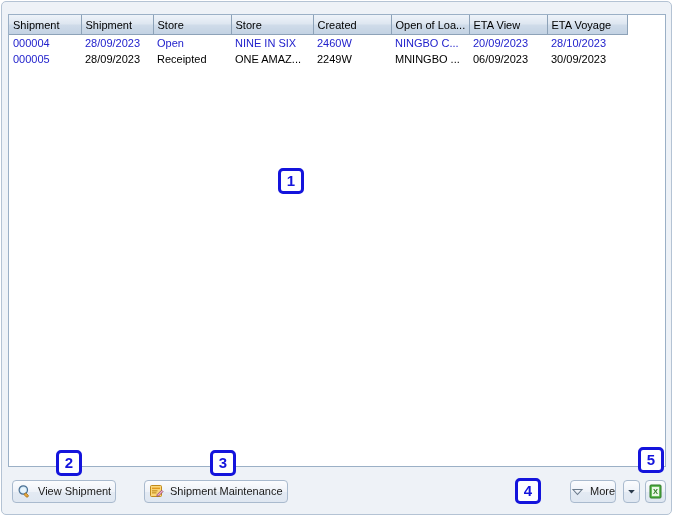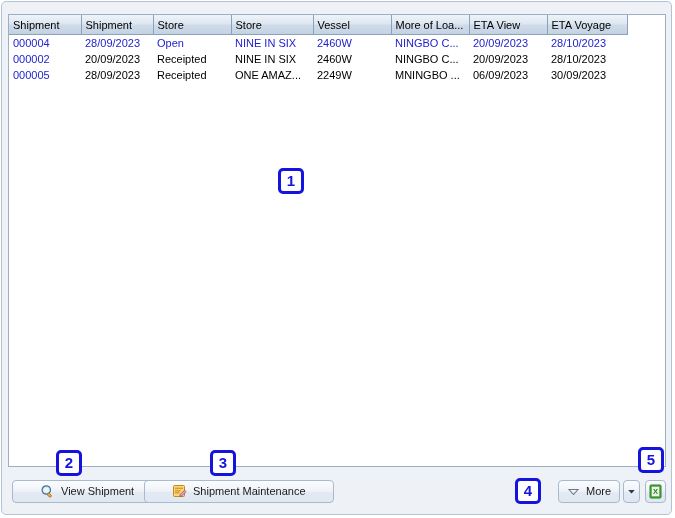--- a/index.html
+++ b/index.html
@@ -94,36 +94,36 @@
     width: 658px;
     height: 35px;
   }
 
   .btn {
     position: absolute;
     box-sizing: border-box;
     display: flex;
     align-items: center;
     height: 23px;
-    padding: 0 27px;
+    padding: 0 4px;
     background: linear-gradient(to bottom, #fbfcfe 0%, #eef2f8 50%, #e3eaf3 51%, #dfe7f1 100%);
     border: 1px solid #a9bace;
     border-radius: 4px;
     font-size: 11px;
     color: #1a1a1a;
     white-space: nowrap;
     cursor: default;
     user-select: none;
   }
   .btn .lbl { line-height: 1; }
   .btn .ico { display: inline-flex; align-items: center; margin-right: 6px; }
 
   #btn-view     { left: 4px;   top: 6px; }
   #btn-maint    { left: 136px; top: 6px; }
-  #btn-more     { left: 550px; top: 6px; padding: 0 8px; }
+  #btn-more     { left: 562px; top: 6px; padding: 0 0; }
   #btn-more-arrow { left: 615px; top: 6px; width: 17px; padding: 0; justify-content: center; }
   #btn-excel    { left: 637px; top: 6px; width: 21px; padding: 0; justify-content: center; }
 
   
   .badge {
     position: absolute;
     box-sizing: border-box;
     width: 26px;
     height: 26px;
     border: 3px solid #1414dc;
@@ -160,43 +160,32 @@
           <col style="width: 78px;">
           <col style="width: 80px;">
           <col style="width: 38px;">
         </colgroup>
       <thead>
         <tr>
             <th>Shipment</th>
             <th>Shipment</th>
             <th>Store</th>
             <th>Store</th>
-            <th>Vessel</th>
-            <th>More of Loa...</th>
+            <th>Created</th>
+            <th>Open of Loa...</th>
             <th>ETA View</th>
             <th>ETA Voyage</th>
             <th class="filler"></th>
           </tr>
       </thead>
       <tbody>
           <tr class="row-highlight">
             <td class="key">000004</td>
             <td>28/09/2023</td>
             <td>Open</td>
-            <td>NINE IN SIX</td>
-            <td>2460W</td>
-            <td>NINGBO C...</td>
-            <td>20/09/2023</td>
-            <td>28/10/2023</td>
-            <td></td>
-          </tr>
-          <tr class="row-normal">
-            <td class="key">000002</td>
-            <td>20/09/2023</td>
-            <td>Receipted</td>
             <td>NINE IN SIX</td>
             <td>2460W</td>
             <td>NINGBO C...</td>
             <td>20/09/2023</td>
             <td>28/10/2023</td>
             <td></td>
           </tr>
           <tr class="row-normal">
             <td class="key">000005</td>
             <td>28/09/2023</td>

